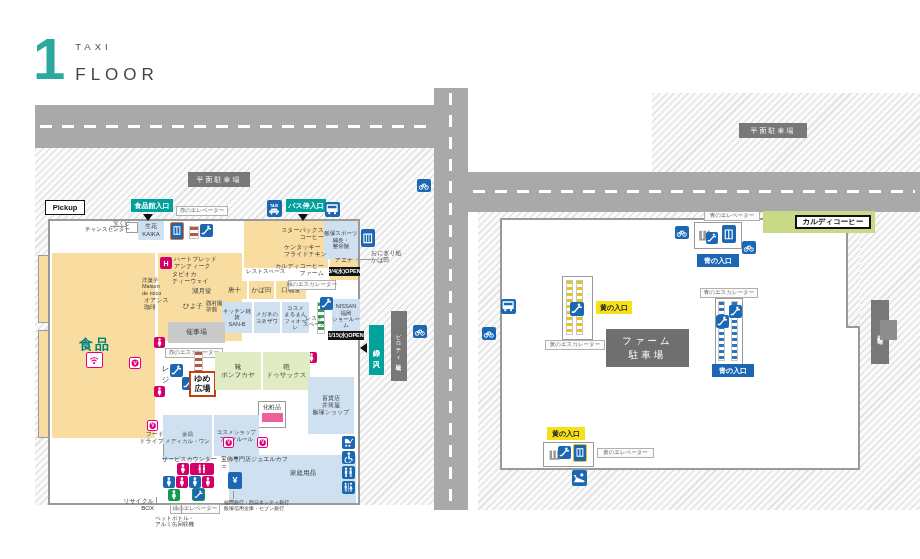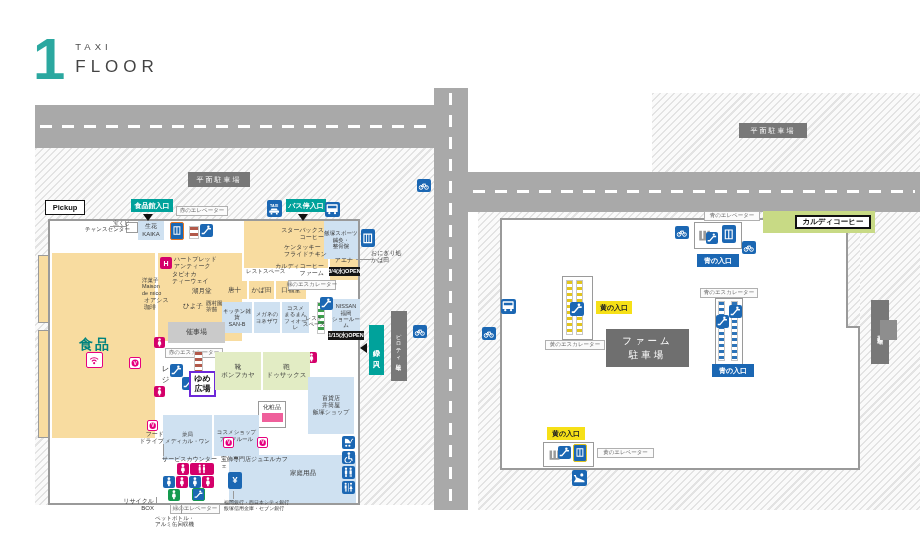--- a/index.html
+++ b/index.html
@@ -16,21 +16,21 @@
   .area span,.text span{white-space:pre-line;text-align:center;line-height:1.18;color:#3a3a3a;}
   .text{display:flex;align-items:flex-start;}
   .text span{width:100%;}
   .badge{display:flex;align-items:center;justify-content:center;font-weight:bold;font-size:7px;white-space:nowrap;}
   .badge span{line-height:1;}
   .badge.vert span{writing-mode:vertical-rl;letter-spacing:1px;}
   .labelbox{background:#fbfbfb;border:1px solid #b0b0b0;color:#666;display:flex;align-items:center;justify-content:center;white-space:nowrap;}
   .labelbox span{font-size:5.5px;line-height:1;color:#666;}
   .openbadge{background:#141414;color:#fff;display:flex;align-items:center;justify-content:center;}
   .openbadge span{font-size:5.5px;font-weight:bold;line-height:1;color:#fff;}
-  .blackbox{background:#fff;border:2px solid #6d28d9;display:flex;align-items:center;justify-content:center;}
+  .blackbox{background:#fff;border:2px solid #c2410c;display:flex;align-items:center;justify-content:center;}
   .blackbox span{font-size:8px;font-weight:bold;white-space:pre-line;text-align:center;line-height:1.2;color:#111;}
   .kidslabel{background:#fff;border:2px solid #111;display:flex;align-items:center;justify-content:center;}
   .kidslabel span{font-size:7.5px;font-weight:bold;line-height:1;color:#111;white-space:nowrap;}
   .darklabel{background:#787878;display:flex;align-items:center;justify-content:center;}
   .darklabel span{color:#fff;font-size:7px;letter-spacing:2px;line-height:1.1;white-space:pre-line;text-align:center;}
   .darklabel.vert span{writing-mode:vertical-rl;letter-spacing:1px;}
   .piloti{background:#6f6f6f;display:flex;align-items:center;justify-content:center;}
   .piloti span{color:#fff;font-size:9.5px;letter-spacing:3px;line-height:1.5;white-space:pre-line;text-align:center;}
   .pickup{background:#fff;border:1px solid #111;display:flex;align-items:center;justify-content:center;}
   .pickup span{font-size:7.5px;font-weight:bold;color:#111;line-height:1;}
@@ -38,21 +38,21 @@
   .icon{border-radius:2px;display:flex;align-items:center;justify-content:center;overflow:hidden;}
   .icon svg{width:82%;height:82%;display:block;}
   .icon .glyph{color:#fff;font-weight:bold;line-height:1;}
   .tri-down{width:0;height:0;border-left:5px solid rgba(0,0,0,0);border-right:5px solid rgba(0,0,0,0);border-top:7px solid #111;}
   .tri-left{width:0;height:0;border-top:5px solid rgba(0,0,0,0);border-bottom:5px solid rgba(0,0,0,0);border-right:7px solid #111;}
   .line{background:#999;}
   #title{position:absolute;left:33px;top:33px;display:flex;align-items:flex-start;}
   #title .num{font-size:58px;line-height:0.9;font-weight:bold;color:#2ba8a0;}
   #title .lines{margin-left:10px;margin-top:8px;display:flex;flex-direction:column;}
   #title .l1{font-size:9.5px;letter-spacing:4px;color:#4d4d4d;}
-  #title .l2{font-size:17px;letter-spacing:5px;color:#444;margin-top:5px;}
+  #title .l2{font-size:17px;letter-spacing:5px;color:#444;margin-top:13px;}
   #defs{position:absolute;width:0;height:0;overflow:hidden;}
 </style>
 </head>
 <body>
 
 <svg id="defs" aria-hidden="true">
   <defs>
     <symbol id="sym-esc" viewBox="0 0 12 12">
         <path fill="currentColor" d="M0.8 10.4h2.8l4.5-5.2h3.1V3.4H7.6L3.1 8.6H0.8z"></path>
         <circle fill="currentColor" cx="8.3" cy="1.9" r="1.4"></circle>

